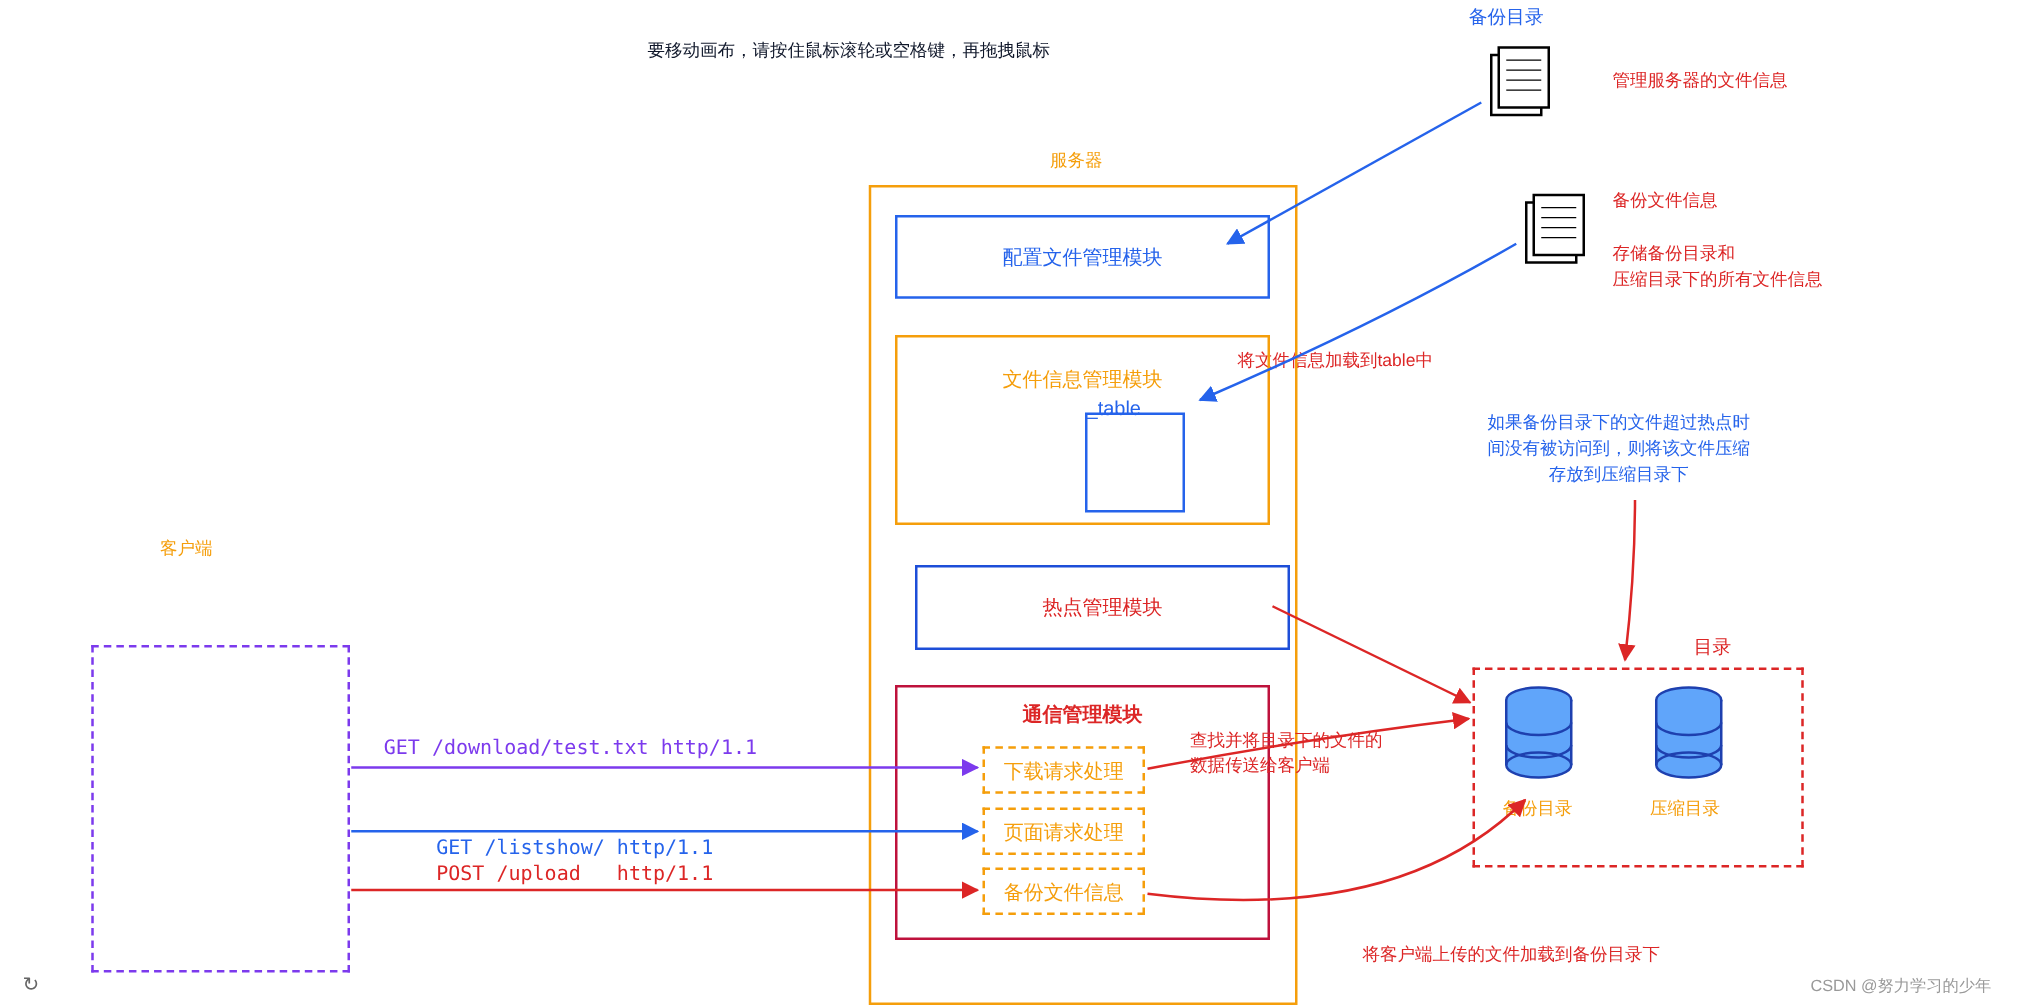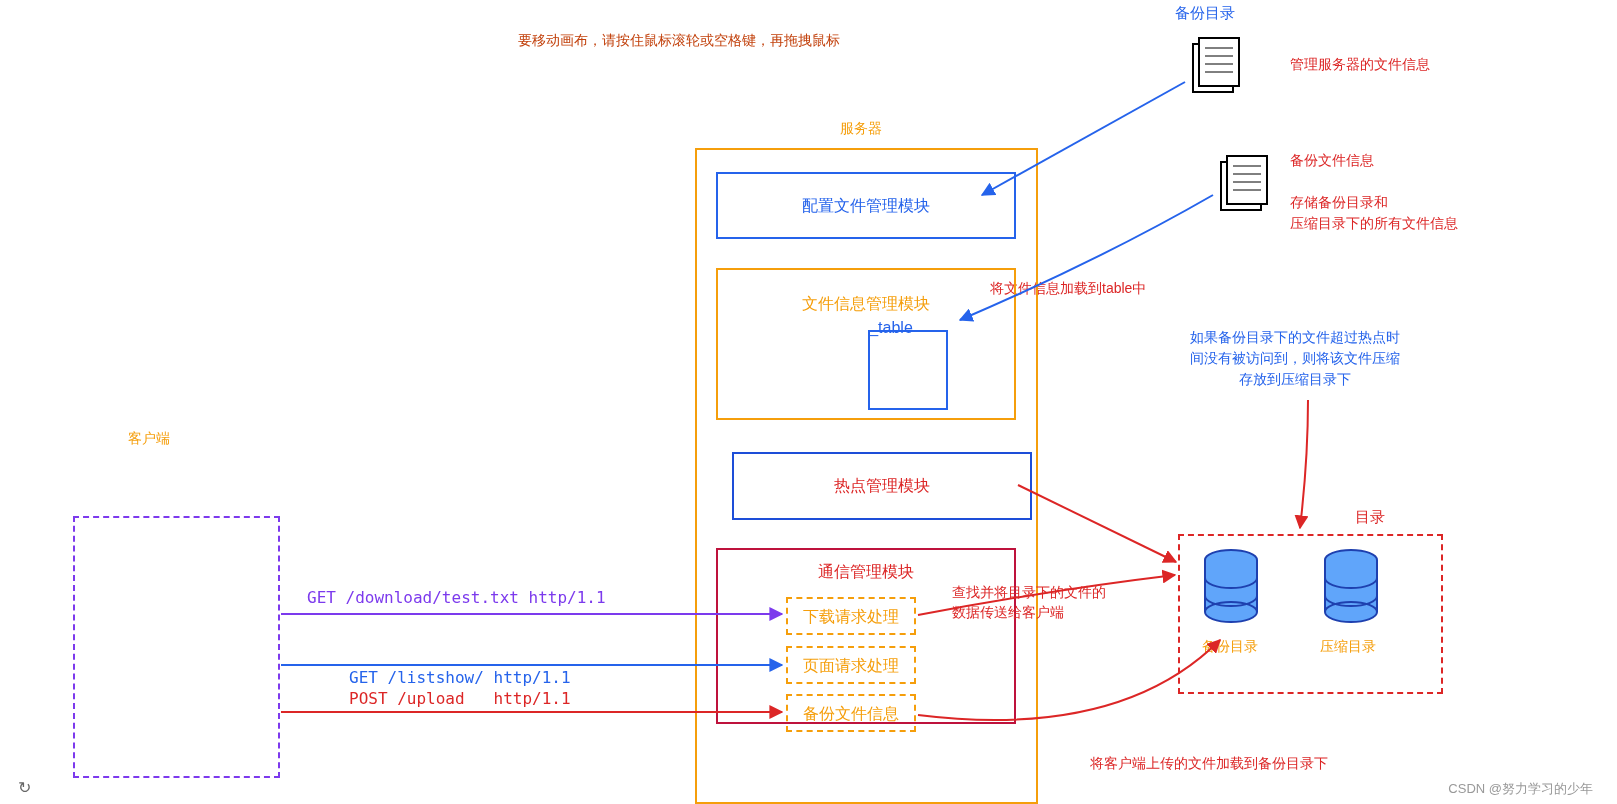--- a/index.html
+++ b/index.html
@@ -10,21 +10,21 @@
 .dashed-box { border: 2px dashed; }
 .orange-t { color: #f59e0b; }
 .blue-t { color: #2563eb; }
 .red-t { color: #dc2626; }
 .purple-t { color: #7c3aed; }
 svg.canvas { position: absolute; left: 0; top: 0; width: 1617px; height: 804px; pointer-events: none; }
 </style>
 </head>
 <body>
 
-<div class="abs label" style="left:518px; top:32px; color:#c2410c;">要移动画布，请按住鼠标滚轮或空格键，再拖拽鼠标</div>
+<div class="abs label" style="left:518px; top:32px; color:#0f172a;">要移动画布，请按住鼠标滚轮或空格键，再拖拽鼠标</div>
 
 <div class="abs label blue-t" style="left:1175px; top:4px; font-size:15px; font-weight:500;">备份目录</div>
 <div class="abs label red-t" style="left:1290px; top:56px;">管理服务器的文件信息</div>
 
 <svg class="abs" style="left:1185px; top:30px;" width="60" height="70">
   <rect x="8" y="14" width="40" height="48" fill="#fff" stroke="#000" stroke-width="2"></rect>
   <rect x="14" y="8" width="40" height="48" fill="#fff" stroke="#000" stroke-width="2"></rect>
   <line x1="20" y1="18" x2="48" y2="18" stroke="#000" stroke-width="1"></line>
   <line x1="20" y1="26" x2="48" y2="26" stroke="#000" stroke-width="1"></line>
   <line x1="20" y1="34" x2="48" y2="34" stroke="#000" stroke-width="1"></line>
@@ -60,21 +60,21 @@
 <div class="abs box" style="left:716px; top:268px; width:300px; height:152px; border-color:#f59e0b;">
   <div class="orange-t" style="text-align:center; margin-top:24px;">文件信息管理模块</div>
   <div class="blue-t" style="text-align:center; margin-top:4px; margin-left:50px;">_table</div>
   <div class="box" style="position:absolute; left:150px; top:60px; width:80px; height:80px; border-color:#2563eb;"></div>
 </div>
 
 <div class="abs box" style="left:732px; top:452px; width:300px; height:68px; border-color:#1d4ed8; text-align:center; padding-top:22px;">
   <span class="red-t">热点管理模块</span>
 </div>
 
-<div class="abs box" style="left:716px; top:548px; width:300px; height:176px; border-color:#be123c;">
+<div class="abs box" style="left:716px; top:548px; width:300px; height:204px; border-color:#be123c;font-weight:bold;">
   <div class="red-t" style="text-align:center; margin-top:12px;">通信管理模块</div>
 </div>
 
 <div class="abs dashed-box" style="left:786px; top:597px; width:130px; height:38px; border-color:#f59e0b; text-align:center; padding-top:8px;">
   <span class="orange-t">下载请求处理</span>
 </div>
 <div class="abs dashed-box" style="left:786px; top:646px; width:130px; height:38px; border-color:#f59e0b; text-align:center; padding-top:8px;">
   <span class="orange-t">页面请求处理</span>
 </div>
 <div class="abs dashed-box" style="left:786px; top:694px; width:130px; height:38px; border-color:#f59e0b; text-align:center; padding-top:8px;">

